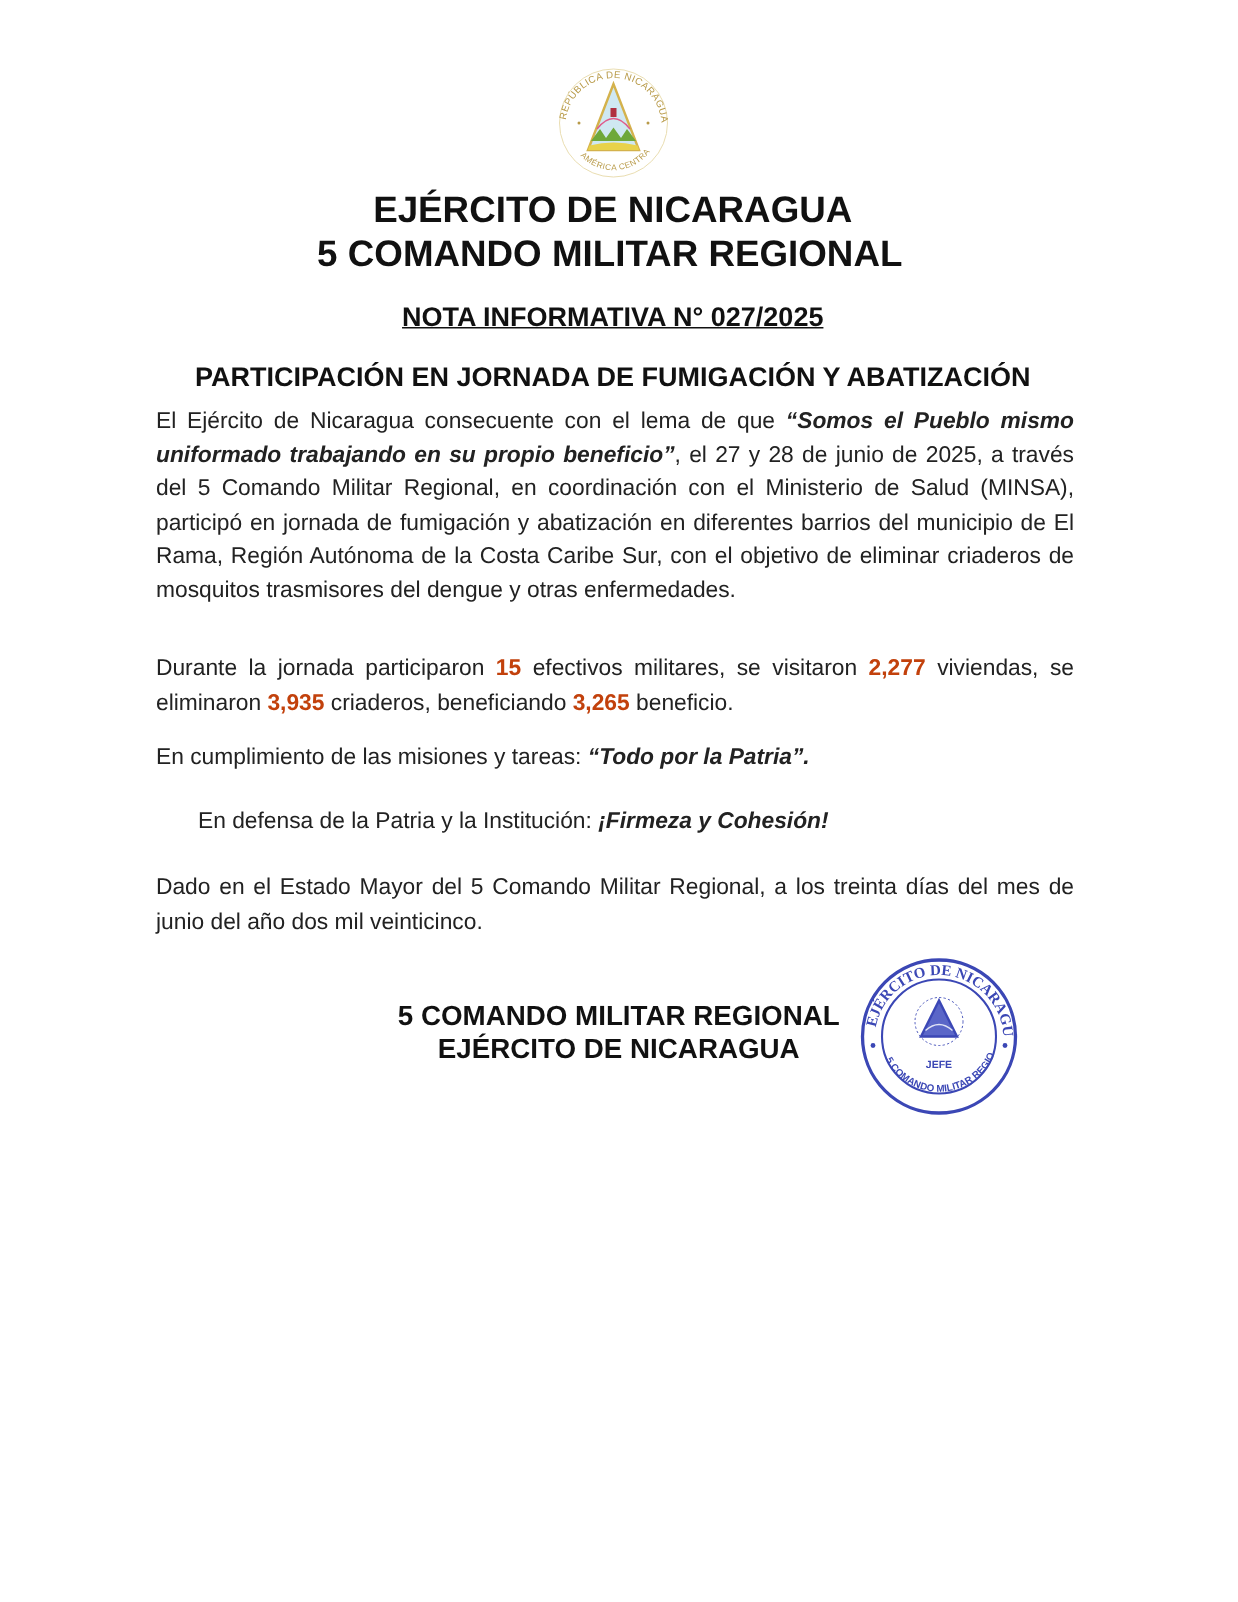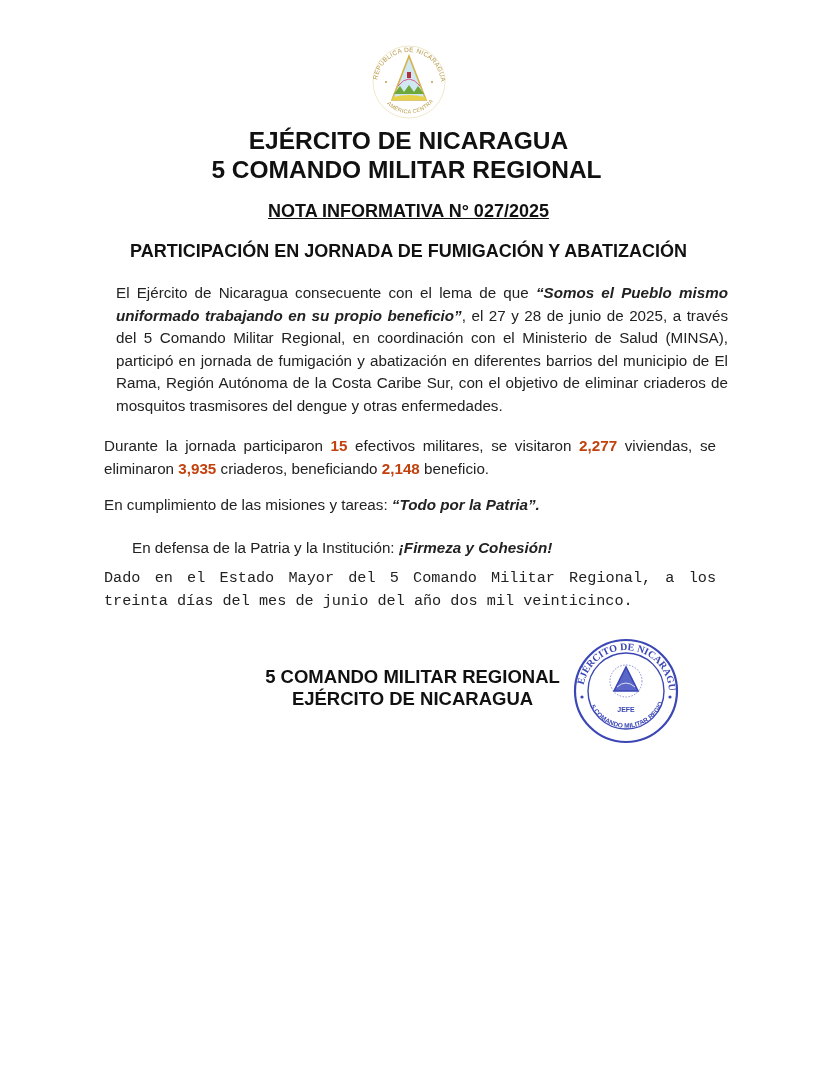--- a/index.html
+++ b/index.html
@@ -11,25 +11,25 @@
            font-size: 24.5px; line-height: 29px; color: #111; }
   .title.l1 { top: 126px; left: -4px; }
   .title.l2 { top: 155px; left: -6px; }
   .nota { position: absolute; top: 201px; left: 0; width: 825px; text-align: center;
           font-weight: bold; font-size: 18px; text-decoration: underline; color: #111; left:-4px; }
   .subject { position: absolute; top: 241px; left: 0; width: 825px; text-align: center;
              font-weight: bold; font-size: 18px; color: #111; left:-4px; }
   .body { position: absolute; left: 104px; width: 612px; font-size: 15.2px; line-height: 22.5px;
           text-align: justify; color: #222; }
   .body b, .body strong { color: #c2410c; }
-  .p1 { top: 282px; margin-left: 12px; }
+  .p1 { top: 270px; }
   .p2 { top: 435px; }
   .p3 { top: 494px; }
   .p4 { top: 537px; margin-left: 28px; }
-  .p5 { top: 567px; font-family: Liberation Mono, monospace; }
+  .p5 { top: 581px; }
   .sign { position: absolute; left: 250px; width: 325px; text-align: center; font-weight: bold;
           font-size: 18.5px; line-height: 22px; color: #111; }
   .sign.l1 { top: 666px; }
   .sign.l2 { top: 688px; }
   .seal { position: absolute; left: 571px; top: 637px; width: 110px; height: 108px; }
   .it { font-style: italic; font-weight: bold; }
 </style>
 </head>
 <body>
 
@@ -55,21 +55,21 @@
   </svg>
 
   <div class="title l1">EJÉRCITO DE NICARAGUA</div>
   <div class="title l2">5 COMANDO MILITAR REGIONAL</div>
 
   <div class="nota">NOTA INFORMATIVA N° 027/2025</div>
   <div class="subject">PARTICIPACIÓN EN JORNADA DE FUMIGACIÓN Y ABATIZACIÓN</div>
 
   <div class="body p1"><span>El Ejército de Nicaragua consecuente con el lema de que </span><span class="it">“Somos el Pueblo mismo uniformado trabajando en su propio beneficio”</span><span>, el 27 y 28 de junio de 2025, a través del 5 Comando Militar Regional, en coordinación con el Ministerio de Salud (MINSA), participó en jornada de fumigación y abatización en diferentes barrios del municipio de El Rama, Región Autónoma de la Costa Caribe Sur, con el objetivo de eliminar criaderos de mosquitos trasmisores del dengue y otras enfermedades.</span></div>
 
-  <div class="body p2"><span>Durante la jornada participaron </span><b>15</b><span> efectivos militares, se visitaron </span><b>2,277</b><span> viviendas, se eliminaron </span><b>3,935</b><span> criaderos, beneficiando </span><b>2,148</b><span> beneficio.</span></div>
+  <div class="body p2"><span>Durante la jornada participaron </span><b>15</b><span> efectivos militares, se visitaron </span><b>2,277</b><span> viviendas, se eliminaron </span><b>3,935</b><span> criaderos, beneficiando </span><b>3,265</b><span> beneficio.</span></div>
 
   <div class="body p3"><span>En cumplimiento de las misiones y tareas: </span><span class="it">“Todo por la Patria”.</span></div>
 
   <div class="body p4"><span>En defensa de la Patria y la Institución: </span><span class="it">¡Firmeza y Cohesión!</span></div>
 
   <div class="body p5">Dado en el Estado Mayor del 5 Comando Militar Regional, a los treinta días del mes de junio del año dos mil veinticinco.</div>
 
   <div class="sign l1">5 COMANDO MILITAR REGIONAL</div>
   <div class="sign l2">EJÉRCITO DE NICARAGUA</div>
 

